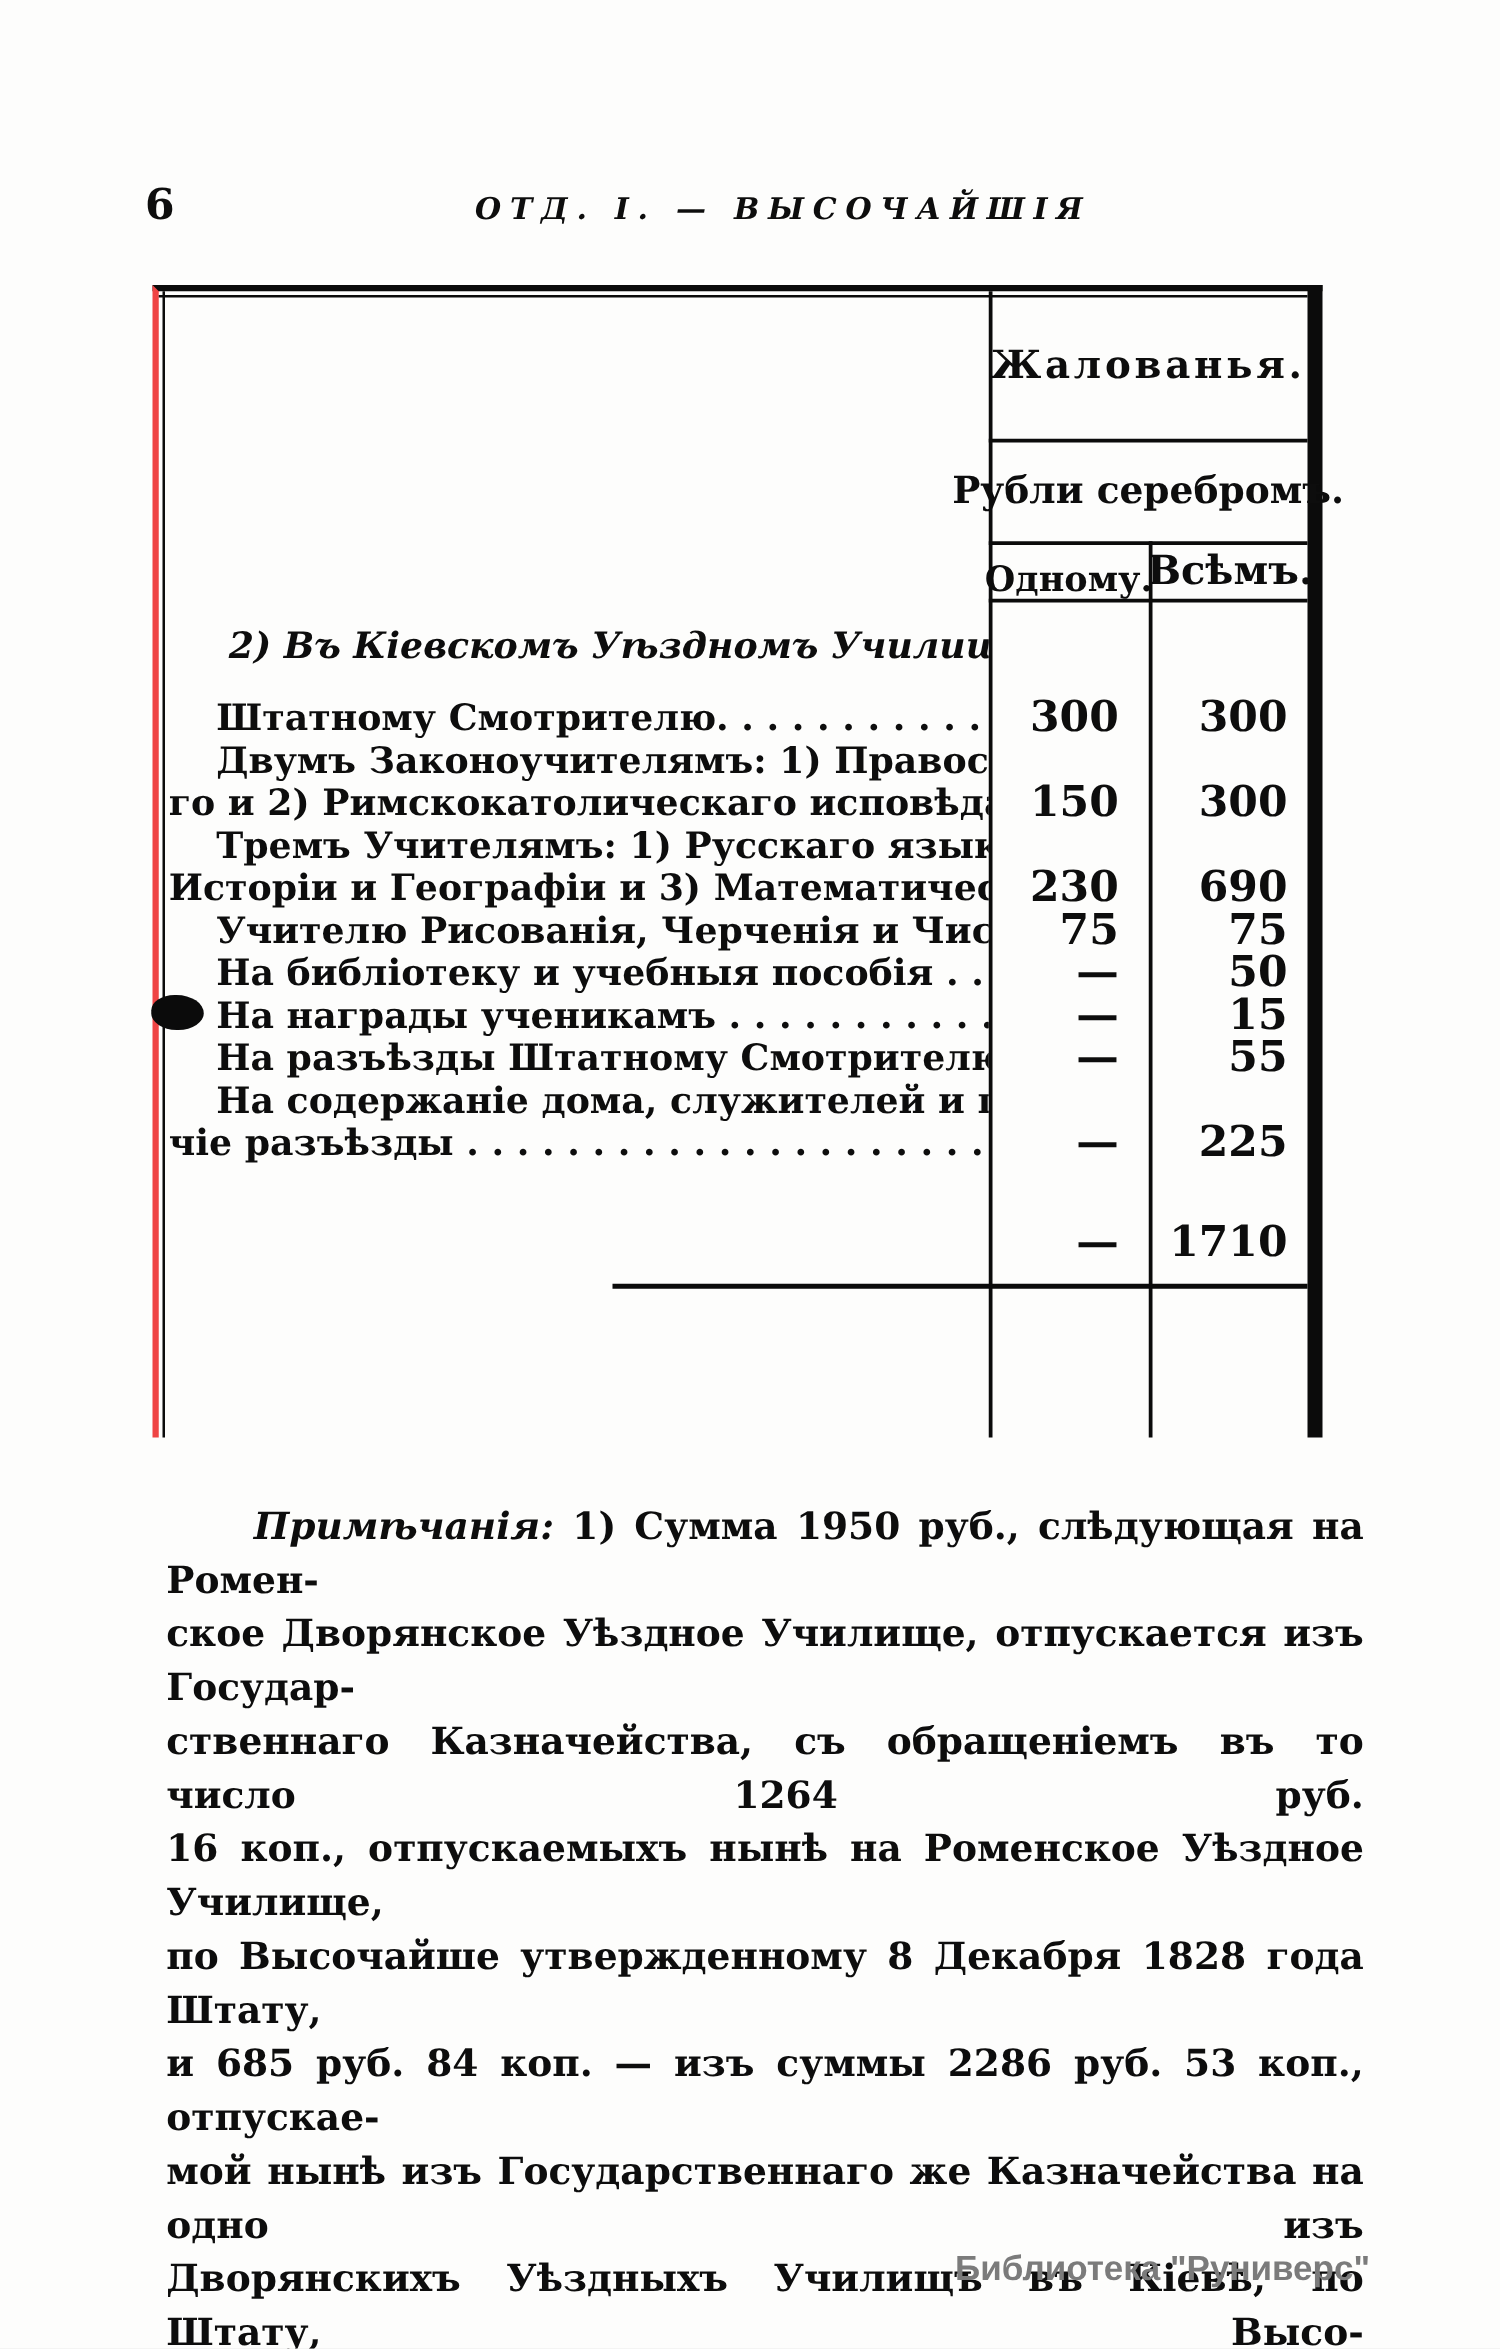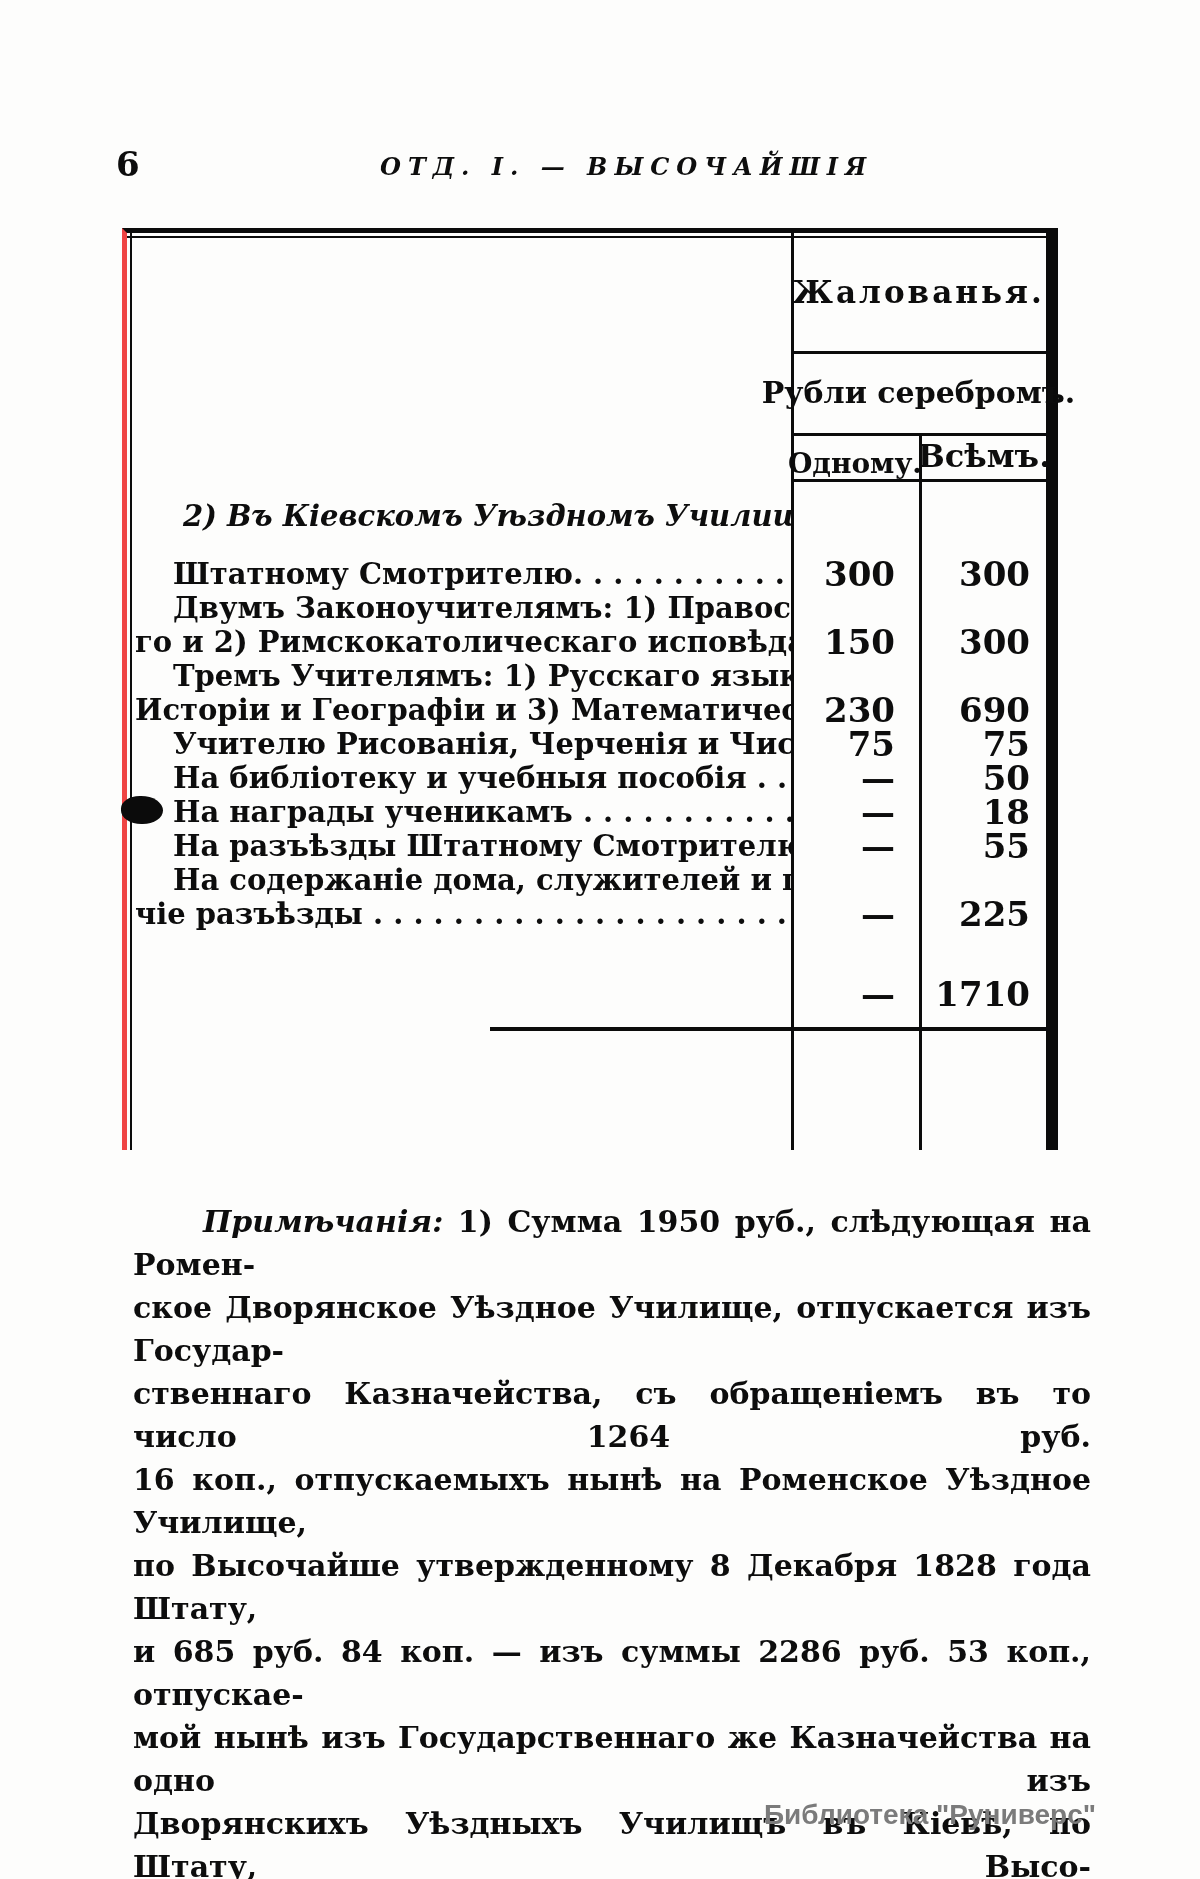--- a/index.html
+++ b/index.html
@@ -134,21 +134,21 @@
           <div class="val-cell col2">75</div>
           <div class="label-cell">
             <div class="lbl-line first">На библіотеку и учебныя пособія . . . . . . .</div>
           </div>
           <div class="val-cell col1">—</div>
           <div class="val-cell col2">50</div>
           <div class="label-cell">
             <div class="lbl-line first">На награды ученикамъ . . . . . . . . . . . .</div>
           </div>
           <div class="val-cell col1">—</div>
-          <div class="val-cell col2">18</div>
+          <div class="val-cell col2">15</div>
           <div class="label-cell">
             <div class="lbl-line first">На разъѣзды Штатному Смотрителю . . . .</div>
           </div>
           <div class="val-cell col1">—</div>
           <div class="val-cell col2">55</div>
           <div class="label-cell">
             <div class="lbl-line first">На содержаніе дома, служителей и про-</div>
             <div class="lbl-line">чіе разъѣзды . . . . . . . . . . . . . . . . . . . . .</div>
           </div>
           <div class="val-cell col1">—</div>

